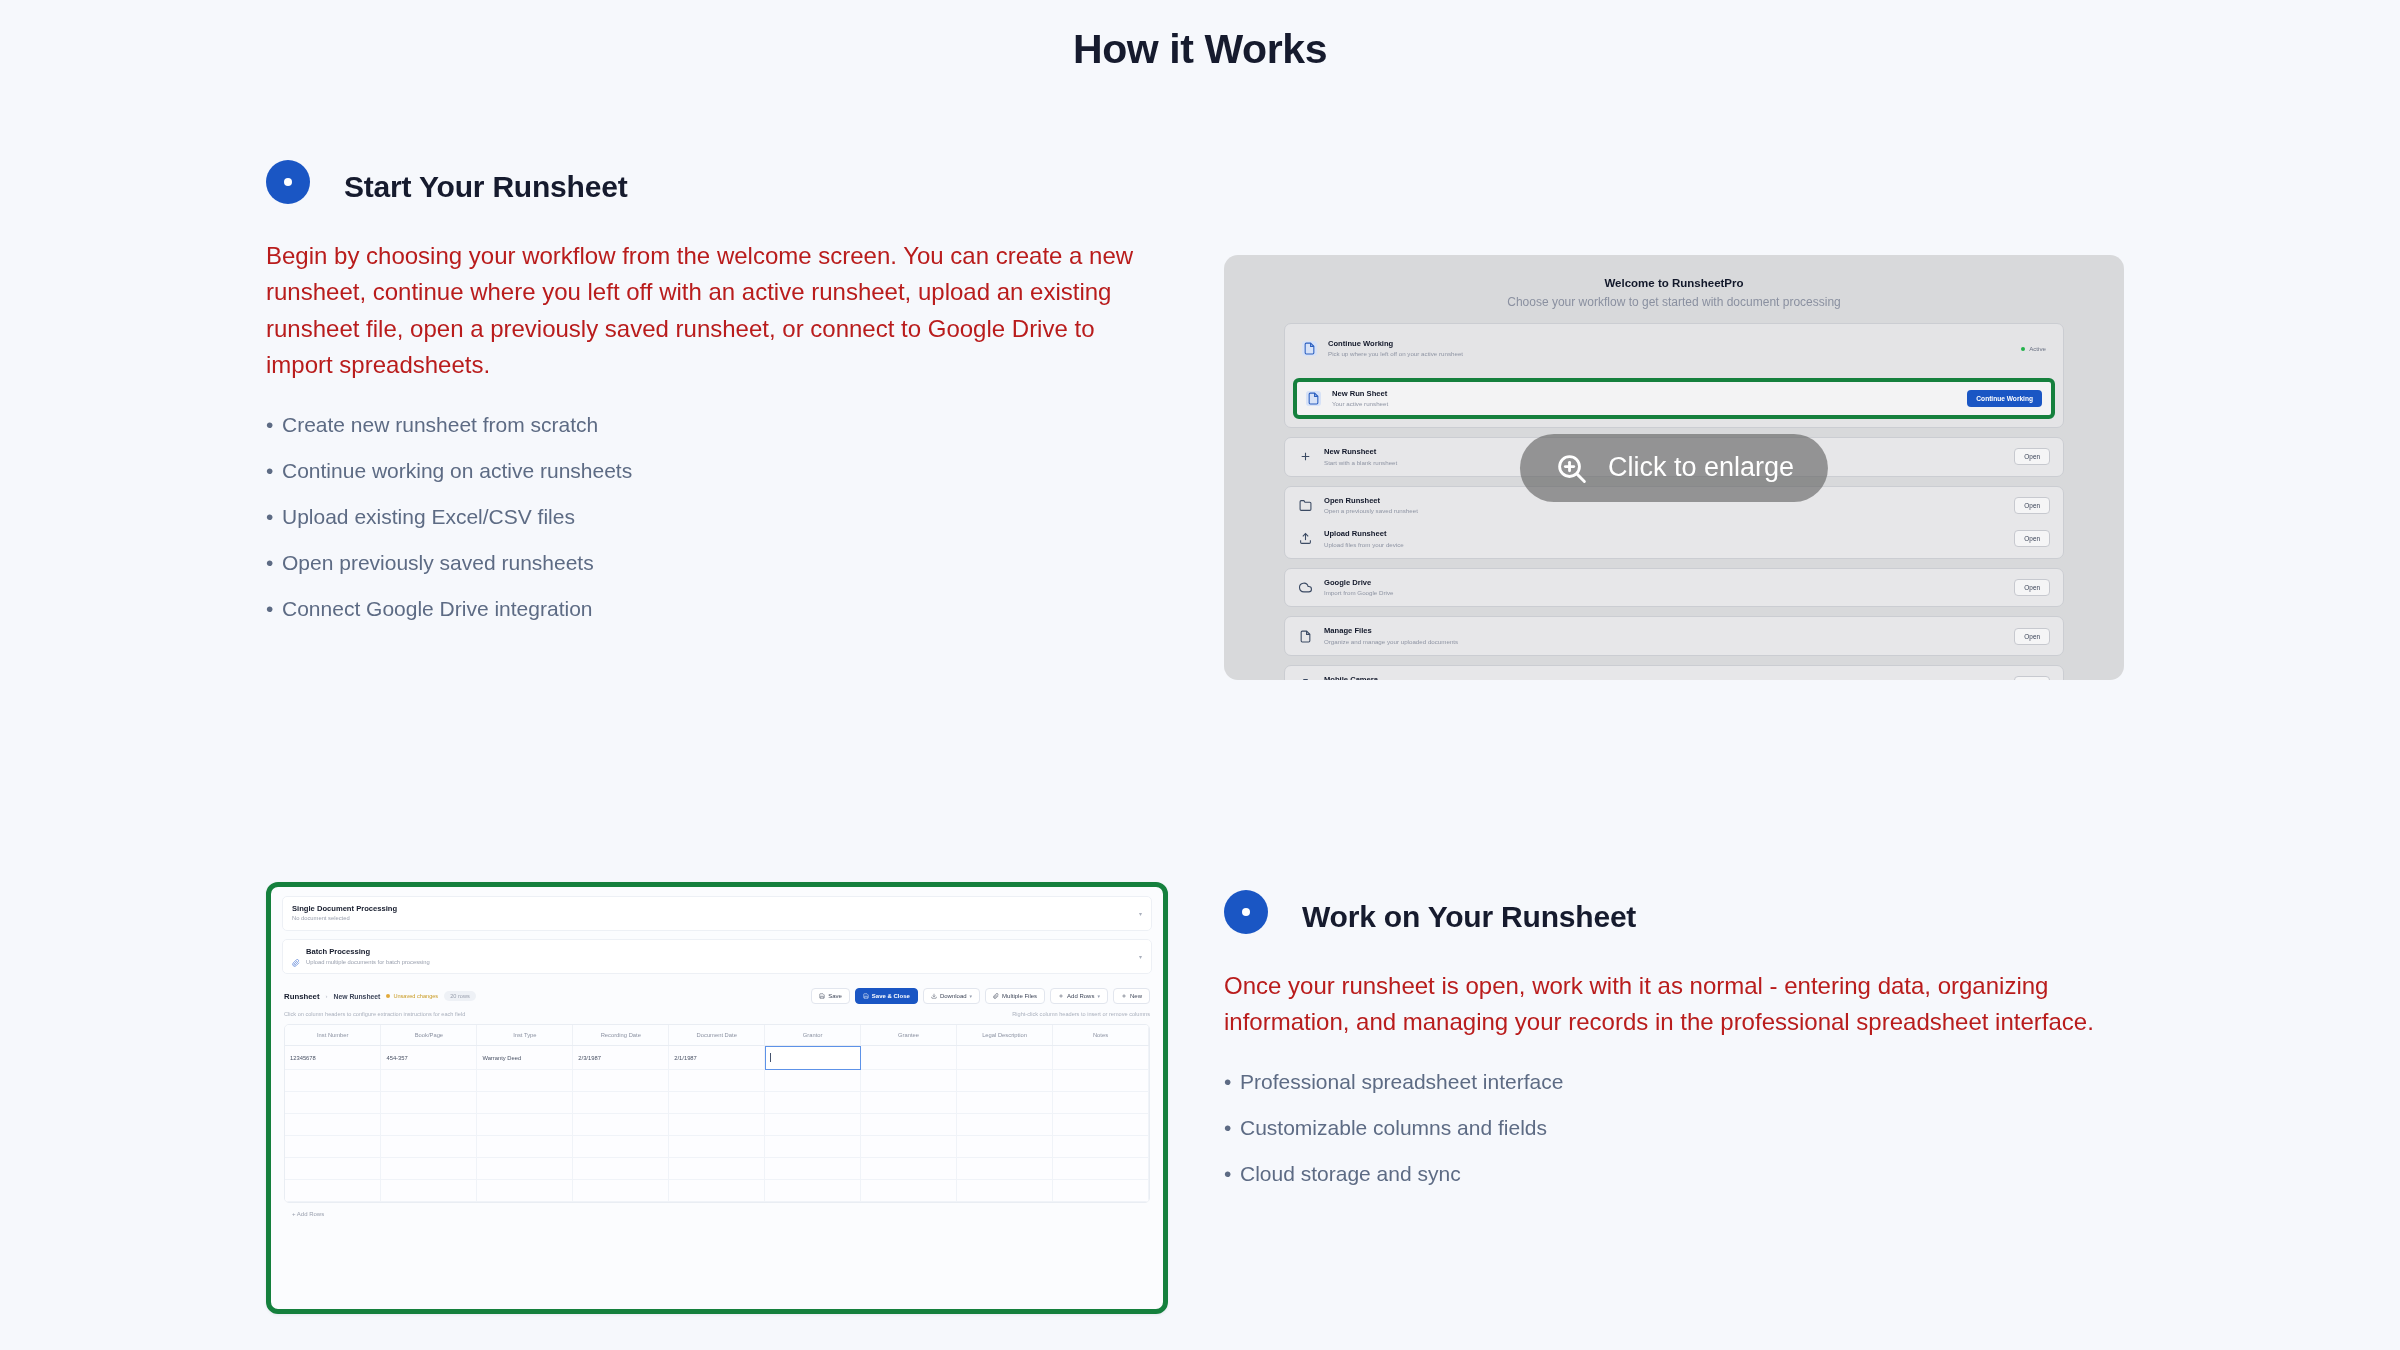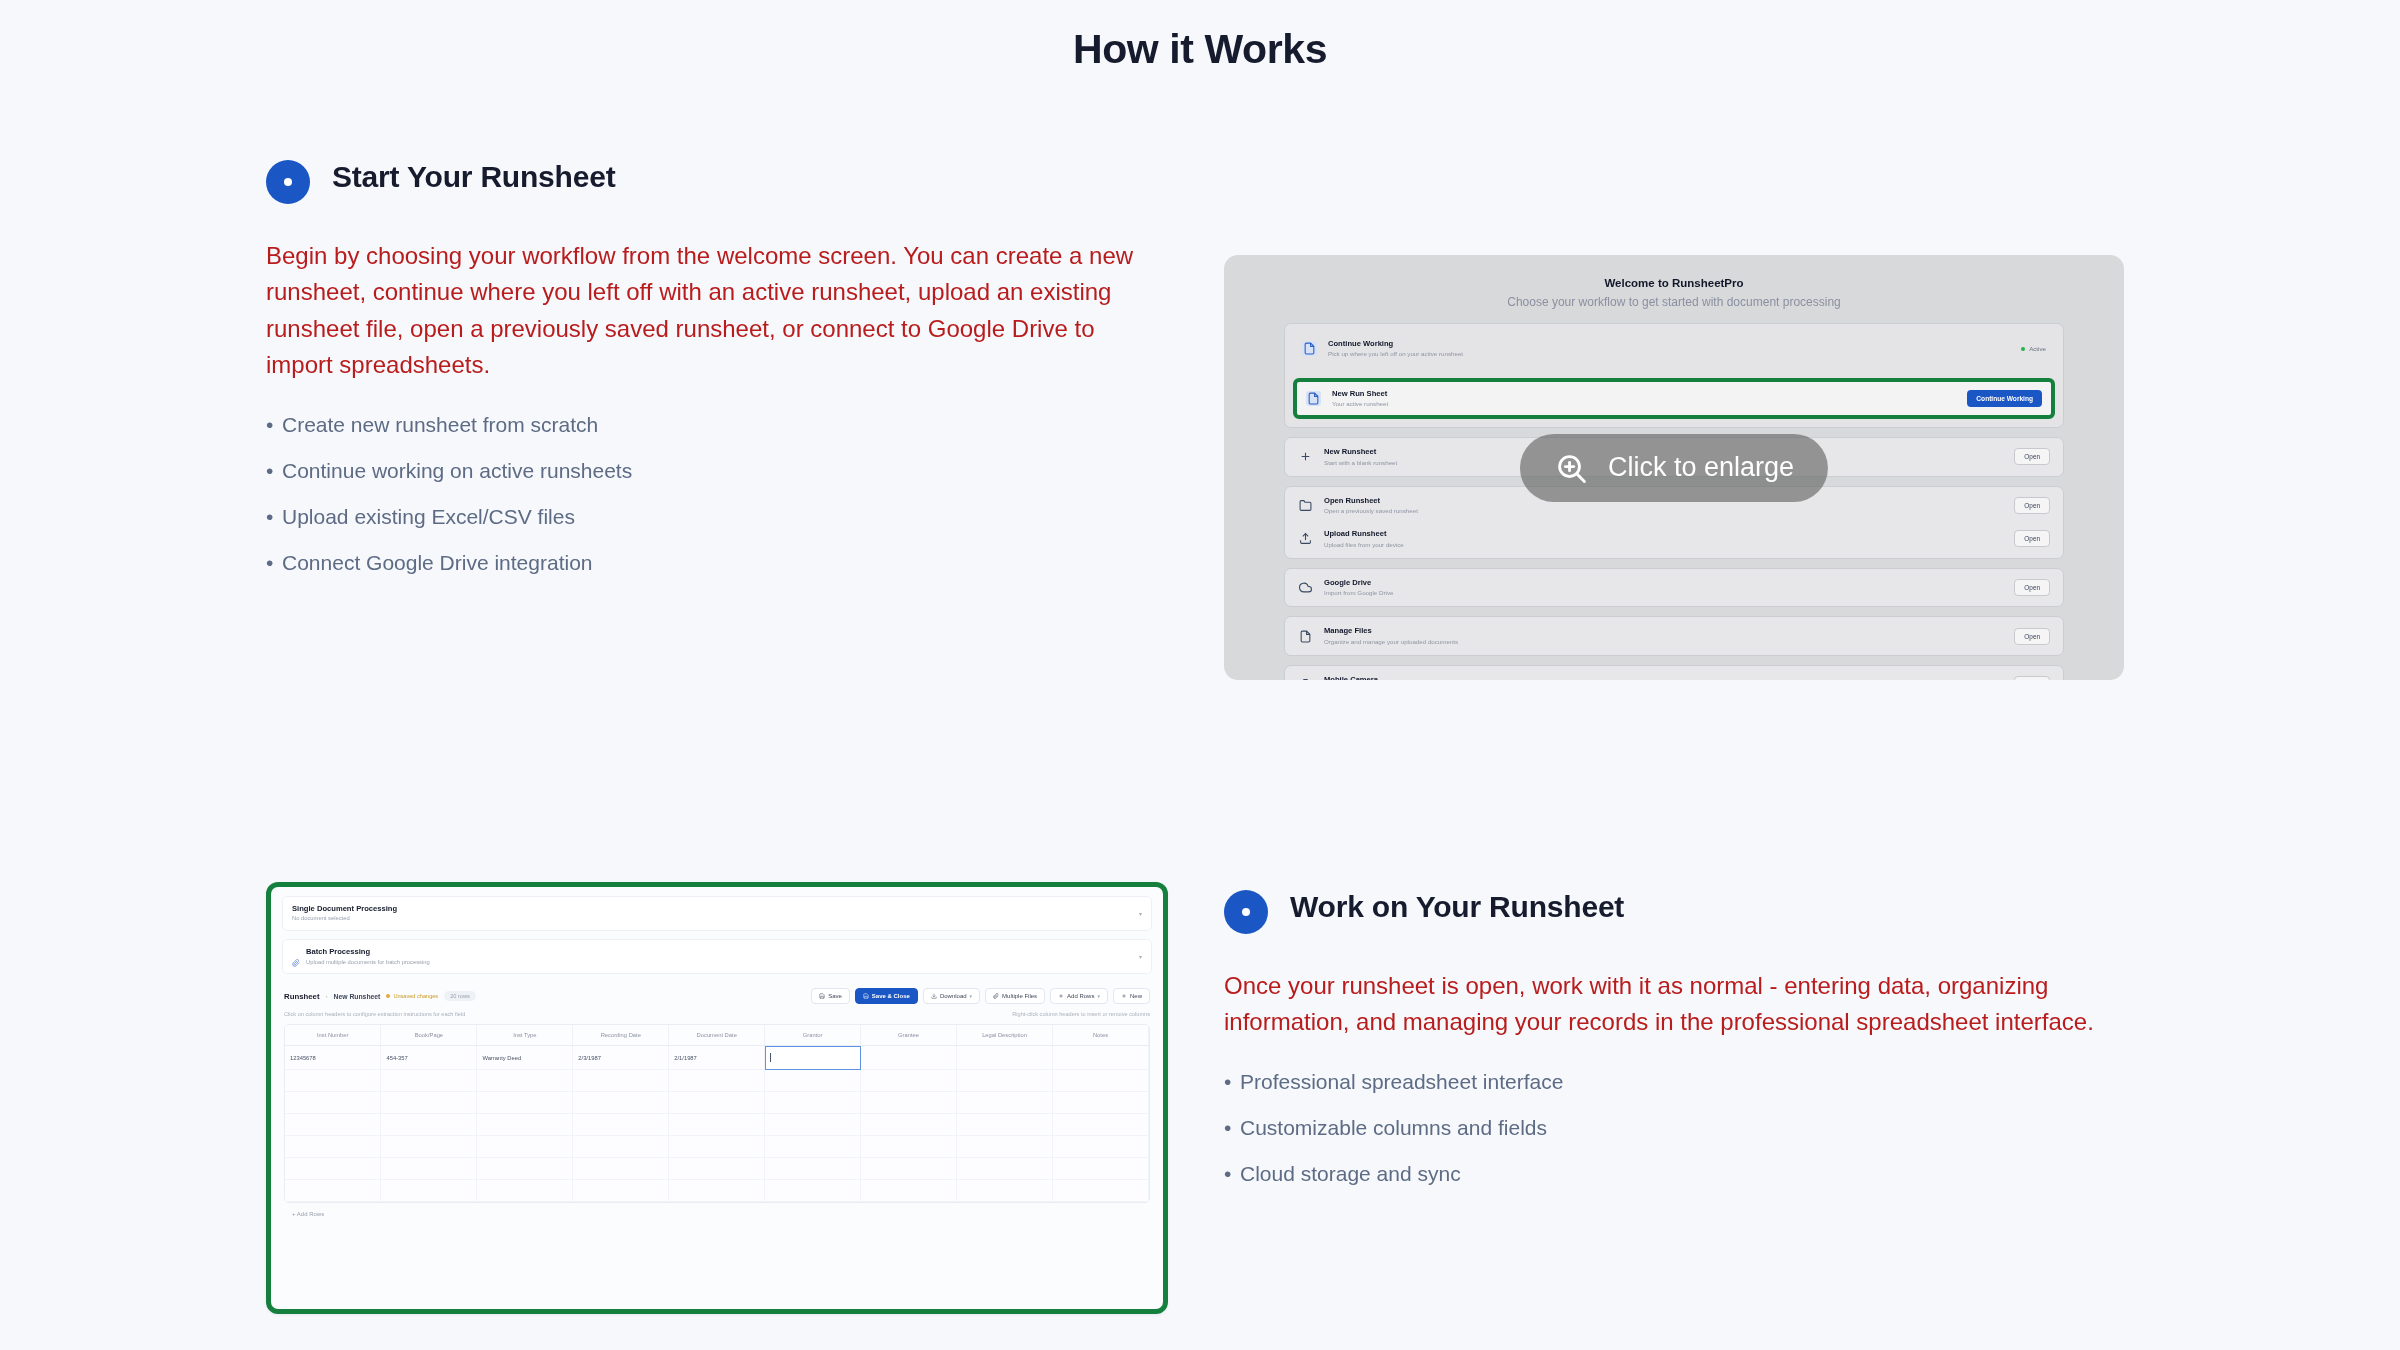--- a/index.html
+++ b/index.html
@@ -16,21 +16,21 @@
     font-size: 41px;
     font-weight: bold;
     color: #161b2e;
     letter-spacing: -0.4px;
     padding-top: 26px;
   }
 
   
   .step { position: absolute; display: flex; gap: 0; }
   .step-text { width: 880px; }
-  .step-head { display: flex; align-items: flex-start; gap: 22px; margin-bottom: 34px; }
+  .step-head { display: flex; align-items: flex-end; gap: 34px; margin-bottom: 34px; }
   .badge {
     width: 44px; height: 44px; border-radius: 50%;
     background: #1a56c4;
     display: flex; align-items: center; justify-content: center;
     flex: 0 0 44px;
   }
   .badge .dot { width: 8px; height: 8px; border-radius: 50%; background: #ffffff; }
   .step-title { font-size: 30px; font-weight: bold; color: #161b2e; letter-spacing: -0.2px; }
   .step-desc {
     font-size: 24px; line-height: 1.52; color: #b91c1c; font-weight: 400;
@@ -175,20 +175,21 @@
         <div class="badge">
             <span class="dot"></span>
           </div>
         <div class="step-title">Start Your Runsheet</div>
       </div>
       <div class="step-desc">Begin by choosing your workflow from the welcome screen. You can create a new runsheet, continue where you left off with an active runsheet, upload an existing runsheet file, open a previously saved runsheet, or connect to Google Drive to import spreadsheets.</div>
       <div class="bullets">
         <div class="bullet"><span class="b-dot">•</span><span>Create new runsheet from scratch</span></div>
         <div class="bullet"><span class="b-dot">•</span><span>Continue working on active runsheets</span></div>
         <div class="bullet"><span class="b-dot">•</span><span>Upload existing Excel/CSV files</span></div>
+        <div class="bullet"><span class="b-dot">•</span><span>Open previously saved runsheets</span></div>
         <div class="bullet"><span class="b-dot">•</span><span>Connect Google Drive integration</span></div>
       </div>
     </div>
   </div>
 
   <div class="preview-card" style="left:1224px; top:255px; width:900px; height:425px;">
     <div class="pv-inner">
       <div class="pv-title">Welcome to RunsheetPro</div>
       <div class="pv-sub">Choose your workflow to get started with document processing</div>
 

